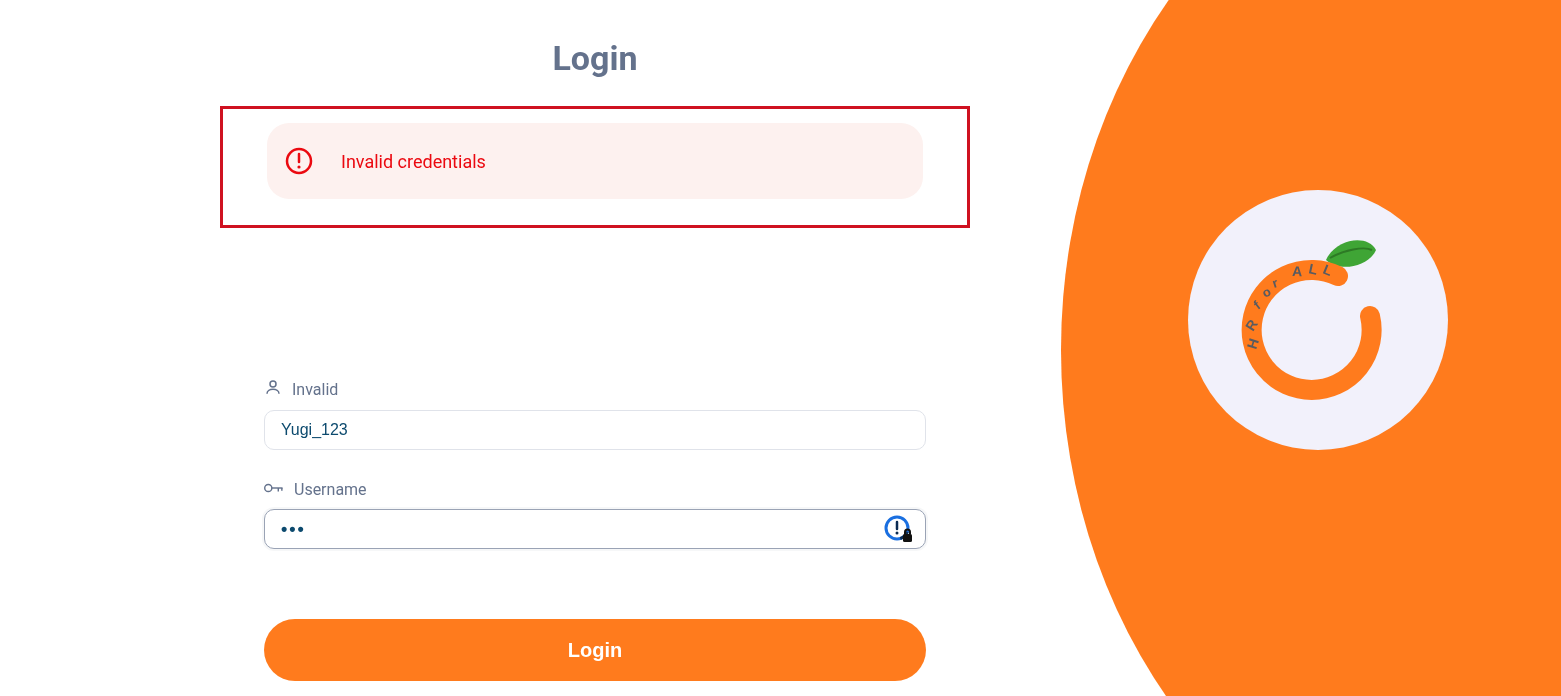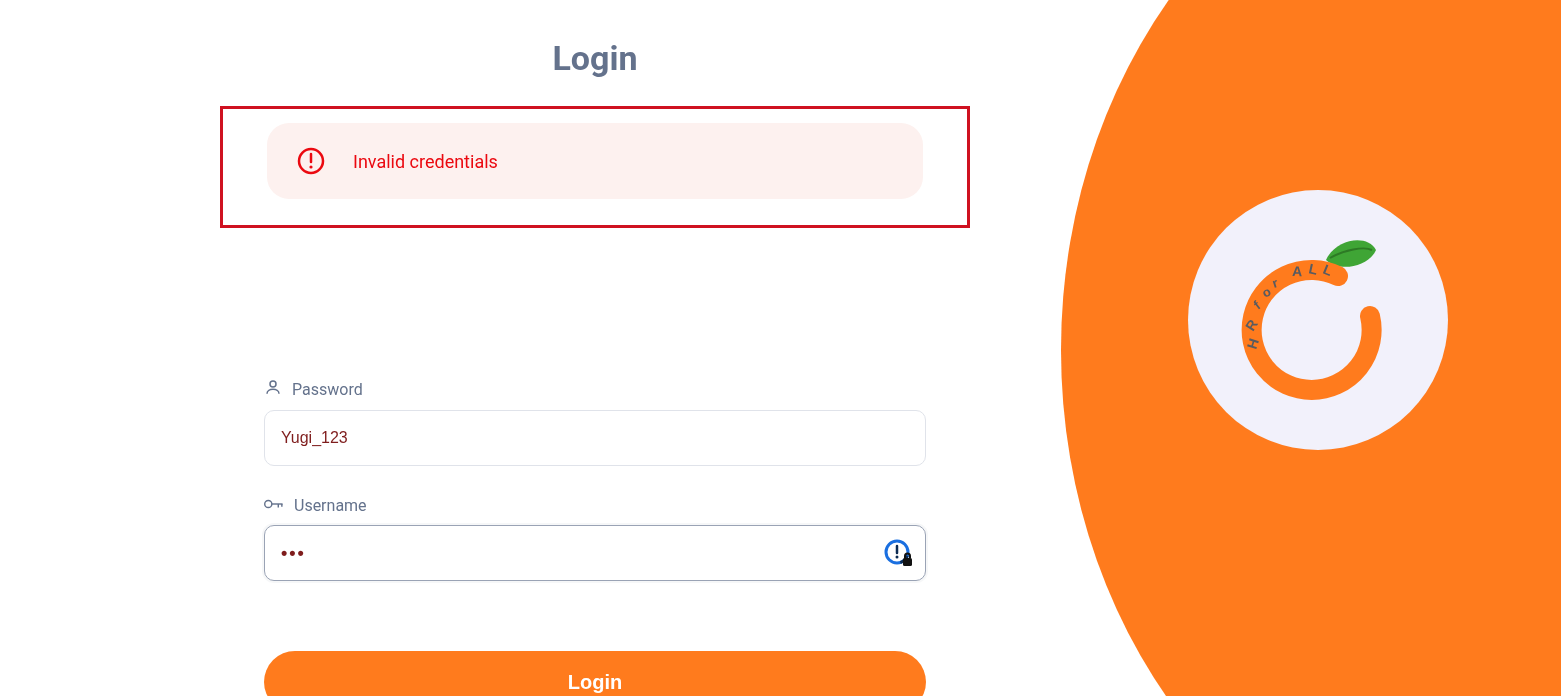--- a/index.html
+++ b/index.html
@@ -49,21 +49,21 @@
 
   .alert-highlight {
     border: 3px solid #cf1120;
     padding: 14px 44px 26px 44px;
     margin-bottom: 150px;
   }
 
   .alert-box {
     background: #fdf1ef;
     border-radius: 22px;
-    padding: 22px 28px;
+    padding: 22px 16px;
     display: flex;
     align-items: center;
     gap: 26px;
   }
 
   .alert-icon-wrap {
     width: 32px;
     height: 32px;
     display:flex;
     align-items:center;
@@ -81,26 +81,26 @@
     display:flex;
     align-items:center;
     gap:10px;
     color:#64728c;
     font-size:16px;
     margin-bottom:10px;
   }
 
   .text-input {
     width:100%;
-    height:56px;
+    height:40px;
     border:1px solid #e0e3ea;
     border-radius:10px;
     padding:0 16px;
     font-size:16px;
-    color:#7f1d1d;
+    color:#0c4a6e;
     background:#fff;
     outline:none;
   }
   .text-input.username { font-size:16px; }
 
   .password-wrap {
     position:relative;
     width:100%;
   }
   .password-wrap .text-input {
@@ -184,21 +184,21 @@
 
   <div class="form-block">
 
     <div class="field-label">
       <span>
         <svg width="18" height="18" viewBox="0 0 24 24" fill="none" stroke="#64728c" stroke-width="2">
           <circle cx="12" cy="8" r="4"></circle>
           <path d="M4 21c0-4 4-6 8-6s8 2 8 6"></path>
         </svg>
       </span>
-      <span>Password</span>
+      <span>Invalid</span>
     </div>
     <input class="text-input username" type="text" value="Yugi_123" style="">
 
     <div class="field-gap"></div>
 
     <div class="field-label">
       <span>
         <svg width="20" height="14" viewBox="0 0 28 18" fill="none" stroke="#64728c" stroke-width="2">
           <circle cx="6" cy="9" r="5"></circle>
           <line x1="11" y1="9" x2="26" y2="9"></line>

